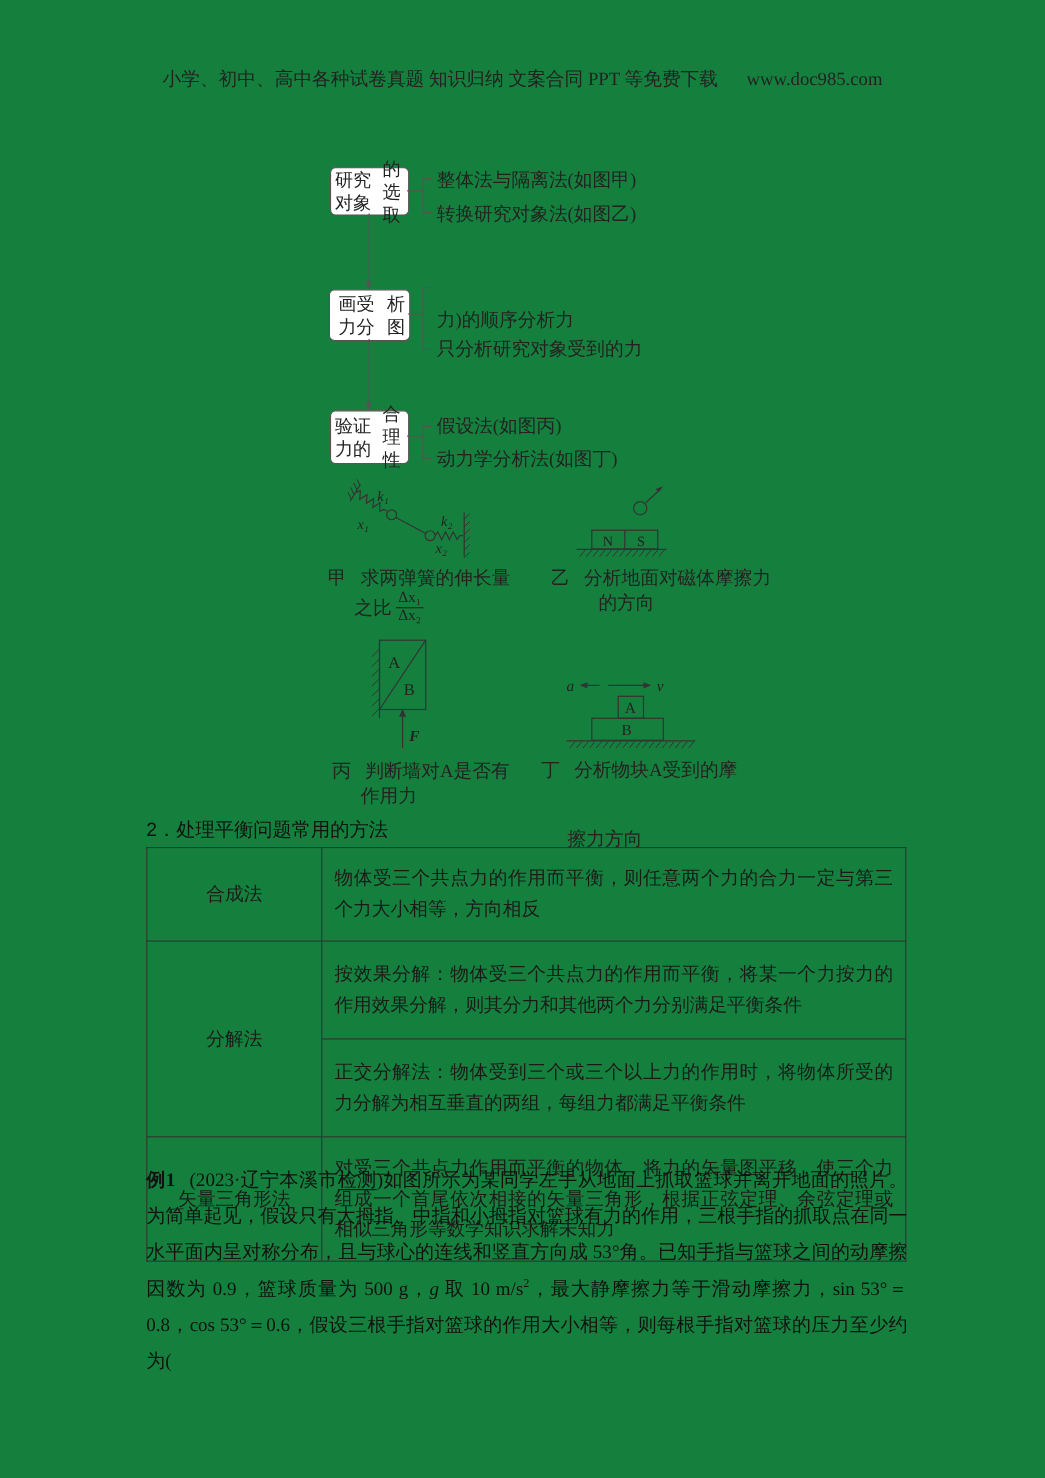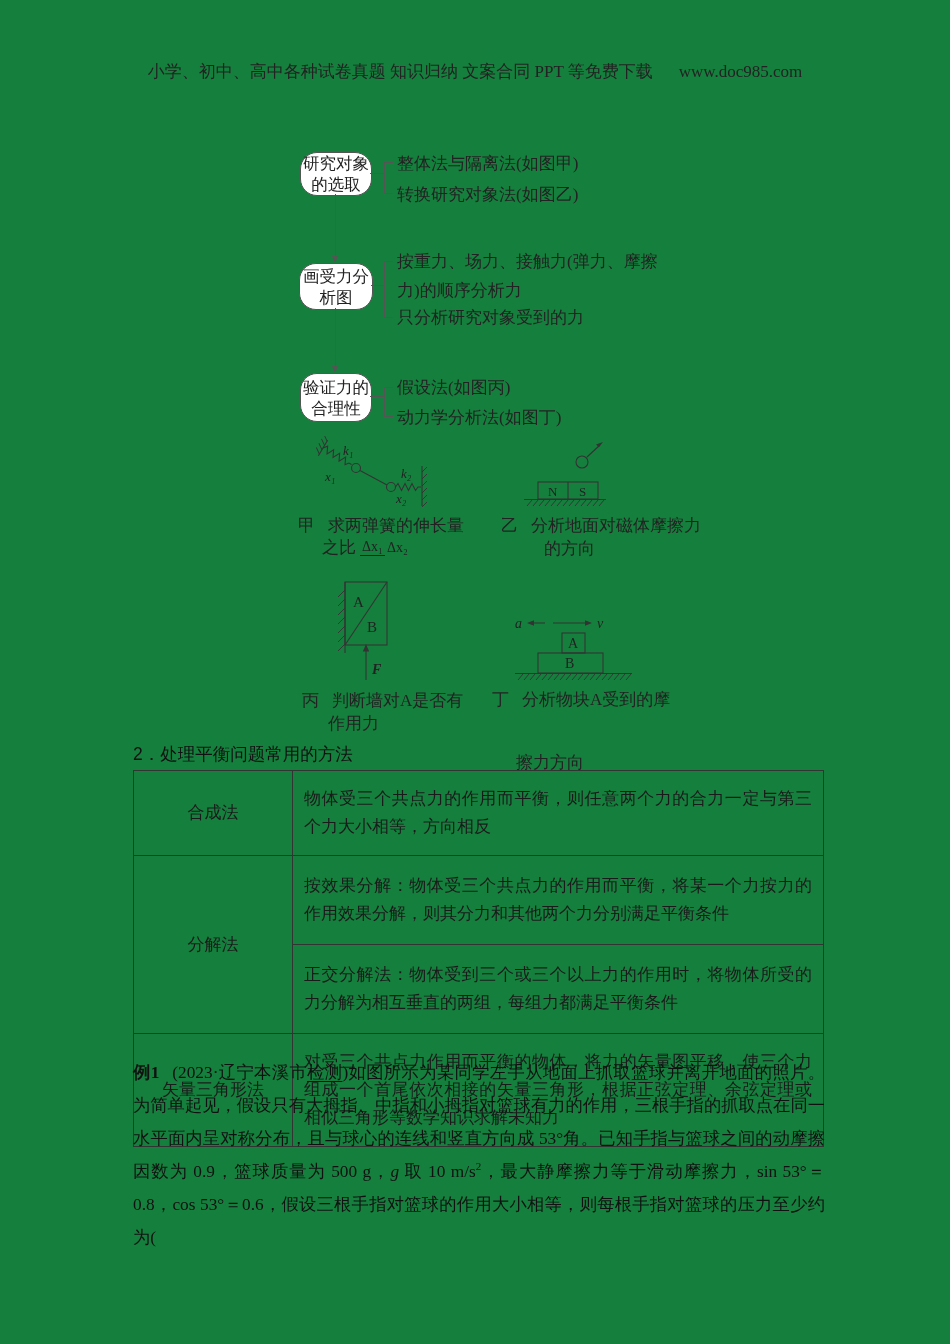--- a/index.html
+++ b/index.html
@@ -11,35 +11,35 @@
     font-family:"Liberation Serif","DejaVu Serif",serif;
     color:#1a1a1a;
     overflow:hidden;
   }
   .abs{position:absolute;}
   
   .header{top:60px;left:0;width:950px;text-align:center;font-size:17px;color:#222;}
   .header .site{margin-left:26px;}
   
   .fnode{
-    border:1.3px solid #555;border-radius:17px;
-    display:flex;flex-direction:column;align-items:center;justify-content:center;
+    border:1.3px solid #555;border-radius:5px;
+    display:flex;flex-direction:row;align-items:center;justify-content:center;
     font-size:16.5px;line-height:21px;color:#222;background:#fff;text-align:center;
   }
   .hline{background:#555;height:1.2px;}
   .vline{background:#555;width:1.2px;}
   .branch{font-size:17px;line-height:21px;color:#222;white-space:nowrap;}
   .arrowhead-down{
     width:0;height:0;border-left:3.5px solid transparent;border-right:3.5px solid transparent;
     border-top:7px solid #555;
   }
   
   .cap{font-size:17px;color:#222;white-space:nowrap;}
   .cap .tag{margin-right:13px;}
-  .frac{display:inline-flex;flex-direction:row;align-items:center;font-size:14px;line-height:16px;vertical-align:middle;margin-left:4px;}
+  .frac{display:inline-flex;flex-direction:column;align-items:center;font-size:14px;line-height:16px;vertical-align:middle;margin-left:4px;}
   .frac .num{border-bottom:1.1px solid #222;padding:0 2px;}
   .frac .den{padding:0 2px;}
   svg text{font-family:"Liberation Serif","DejaVu Serif",serif;}
   
   .sec-heading{font-family:"Liberation Sans","DejaVu Sans",sans-serif;font-size:17.5px;color:#111;}
   table.methods{border-collapse:collapse;table-layout:fixed;width:691px;}
   table.methods td{border:1.2px solid #333;font-size:17px;line-height:28px;color:#1a1a1a;}
   td.mname{width:156px;text-align:center;vertical-align:middle;}
   td.mdesc{padding:14px 11px;text-align:justify;vertical-align:middle;}
   
@@ -73,21 +73,20 @@
   <div class="abs arrowhead-down" style="left:332px;top:256px;"></div>
 
   <div class="abs fnode" style="left:299px;top:263px;width:72px;height:45px;">
     <span>画受力分</span>
     <span>析图</span>
   </div>
   <div class="abs hline" style="left:371px;top:285px;width:13px;"></div>
   <div class="abs vline" style="left:384px;top:261px;height:57px;"></div>
   <div class="abs hline" style="left:384px;top:261px;width:9px;"></div>
   <div class="abs hline" style="left:384px;top:317px;width:9px;"></div>
-  <div class="abs branch" style="left:397px;top:251px;">按重力、场力、接触力(弹力、摩擦</div>
   <div class="abs branch" style="left:397px;top:280px;">力)的顺序分析力</div>
   <div class="abs branch" style="left:397px;top:307px;">只分析研究对象受到的力</div>
 
   <div class="abs vline" style="left:335px;top:308px;height:58px;"></div>
   <div class="abs arrowhead-down" style="left:332px;top:366px;"></div>
 
   <div class="abs fnode" style="left:300px;top:373px;width:70px;height:47px;">
     <span>验证力的</span>
     <span>合理性</span>
   </div>

